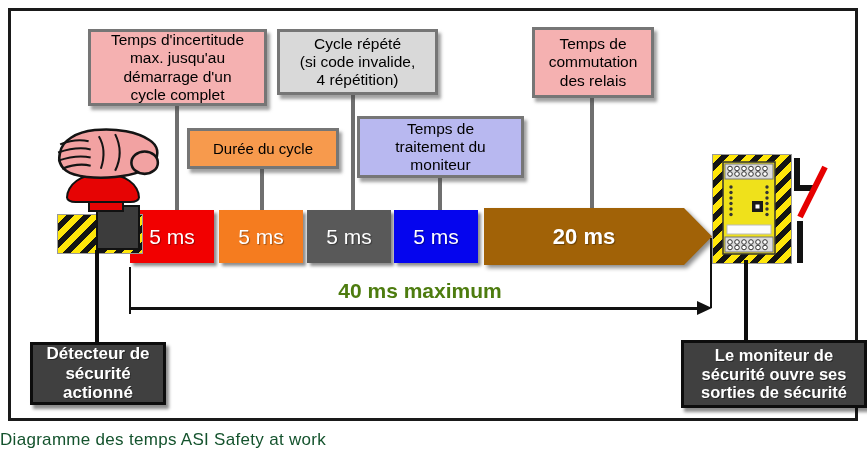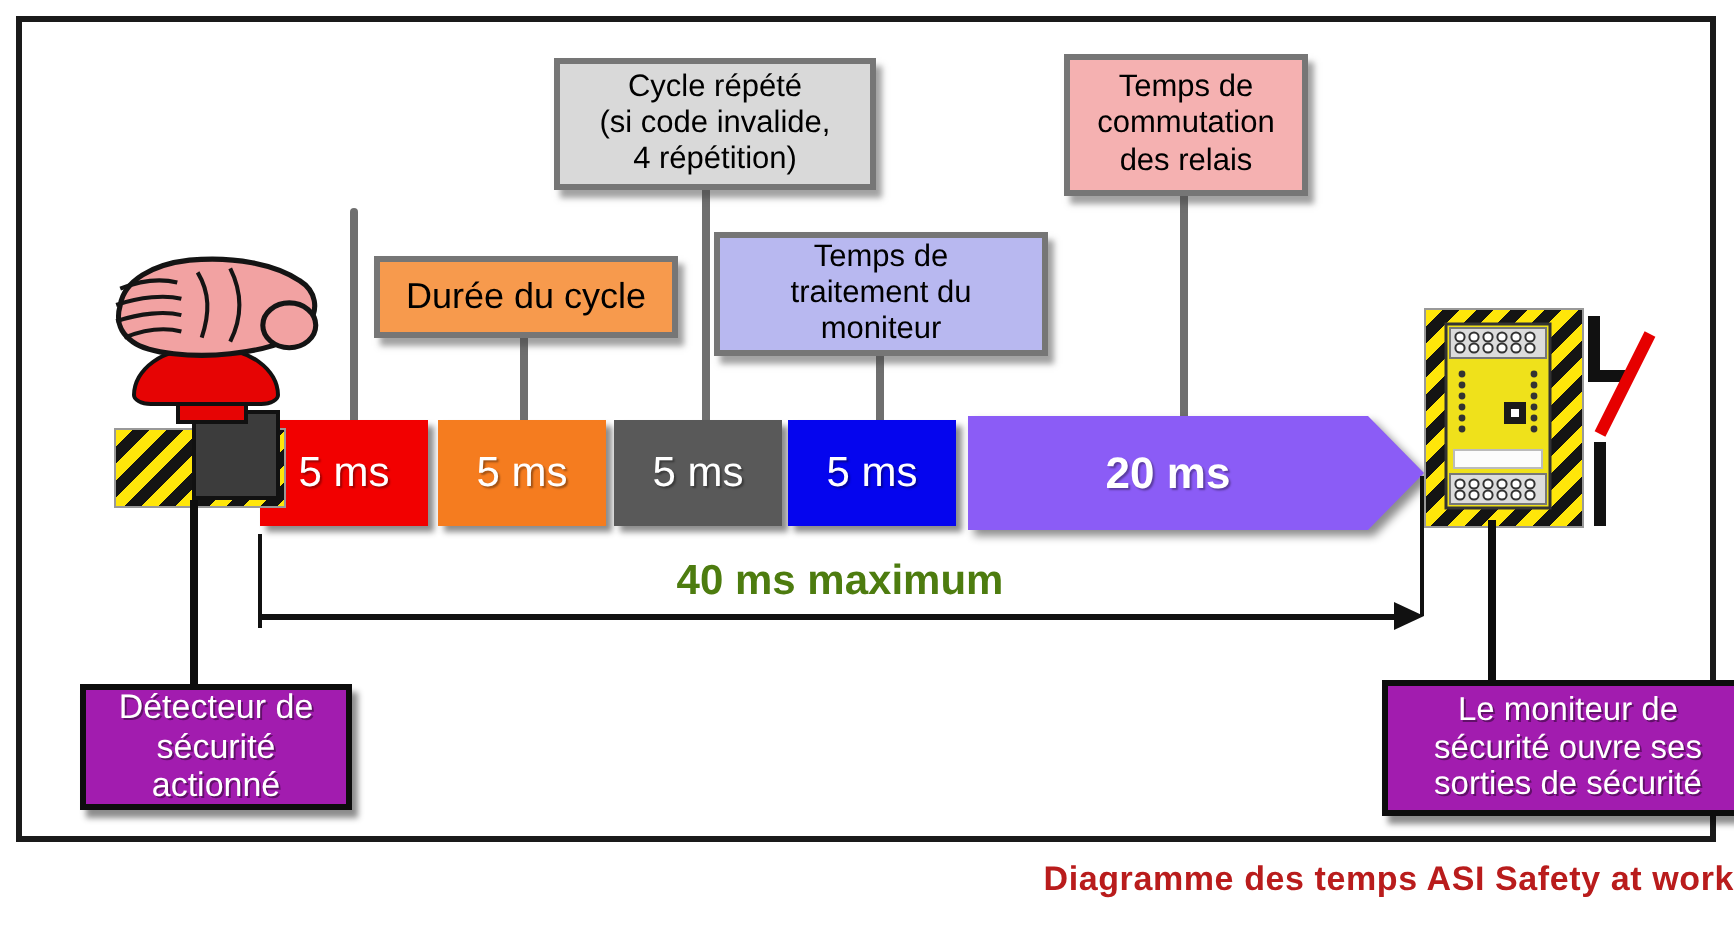--- a/index.html
+++ b/index.html
@@ -1,51 +1,51 @@
 <!DOCTYPE html>
 <html><head>
 <meta charset="utf-8">
 <style>
   html,body{margin:0;padding:0;background:#fff;}
   .stage{position:relative;width:867px;height:463px;background:#fff;overflow:hidden;
          font-family:"Liberation Sans", sans-serif;color:#000;}
   .frame{position:absolute;left:8px;top:8px;width:844px;height:407px;border:3px solid #1a1a1a;background:#fff;}
-  .caption{position:absolute;left:0;top:430px;width:867px;text-align:right;
-           font-size:17px;font-weight:700;letter-spacing:.3px;color:#b91c1c;}
+  .caption{position:absolute;left:0;top:430px;width:867px;text-align:left;
+           font-size:17px;font-weight:400;letter-spacing:.3px;color:#14532d;}
   
   .co{position:absolute;border:3px solid #767676;box-shadow:3px 4px 3px rgba(70,70,70,.5);
       display:flex;align-items:center;justify-content:center;text-align:center;
       white-space:pre-line;font-size:15.5px;line-height:1.17;box-sizing:border-box;}
   .co-pink{background:#F5B1B1;}
   .co-gray{background:#D9D9D9;}
   .co-orange{background:#F79A4D;}
   .co-lav{background:#B8B8F0;}
   #co1{left:88px;top:29px;width:179px;height:77px;}
   #co2{left:277px;top:29px;width:161px;height:66px;}
-  #co3{left:187px;top:128px;width:152px;height:41px;font-size:18px;}
+  #co3{left:187px;top:128px;width:152px;height:41px;font-size:15px;}
   #co4{left:357px;top:116px;width:167px;height:62px;}
   #co5{left:532px;top:27px;width:122px;height:71px;}
   
   .conn{position:absolute;width:4px;background:#6F6F6F;border-radius:2px;}
   #cn1{left:175px;top:104px;height:123px;}
   #cn2{left:260px;top:167px;height:62px;}
   #cn3{left:351px;top:93px;height:134px;}
   #cn4{left:438px;top:176px;height:53px;}
   #cn5{left:590px;top:96px;height:129px;}
   
   .seg{position:absolute;top:210px;height:53px;width:84px;display:flex;align-items:center;justify-content:center;
        color:#fff;font-weight:400;font-size:21px;box-shadow:3px 3px 3px rgba(0,0,0,.45);
        text-shadow:1px 1px 1px rgba(0,0,0,.35);}
   #seg1{left:130px;background:#F20000;}
   #seg2{left:219px;background:#F57C1F;}
   #seg3{left:307px;background:#595959;}
   #seg4{left:394px;background:#0505EE;}
   .seg-arrow{position:absolute;left:484px;top:208px;width:228px;height:57px;
        filter:drop-shadow(3px 3px 2px rgba(0,0,0,.45));}
-  .seg-arrow-shape{width:100%;height:100%;background:#8b5cf6;
+  .seg-arrow-shape{width:100%;height:100%;background:#a16207;
        clip-path:polygon(0 0,200px 0,100% 50%,200px 100%,0 100%);
        display:flex;align-items:center;justify-content:center;padding-right:28px;box-sizing:border-box;
        color:#fff;font-weight:700;font-size:22px;text-shadow:1px 1px 1px rgba(0,0,0,.35);}
   
   .dim-line{position:absolute;left:130px;top:307px;width:570px;height:3px;background:#111;}
   .dim-head{position:absolute;left:697px;top:301px;width:0;height:0;
             border-left:15px solid #111;border-top:7.5px solid transparent;border-bottom:7.5px solid transparent;}
   .dim-tick-l{position:absolute;left:129px;top:267px;width:2px;height:47px;background:#111;}
   .dim-tick-r{position:absolute;left:710px;top:238px;width:2px;height:70px;background:#111;}
   .dim-label{position:absolute;left:255px;top:279px;width:330px;text-align:center;
@@ -62,39 +62,43 @@
              border-radius:50% 50% 14% 14% / 90% 90% 20% 20%;}
   .hand-svg{position:absolute;left:53px;top:126px;width:112px;height:56px;}
   
   .module-svg{position:absolute;left:722px;top:161px;width:54px;height:94px;}
   .switch-svg{position:absolute;left:792px;top:155px;width:38px;height:110px;}
   
   .leader{position:absolute;width:4px;background:#0d0d0d;}
   #ld-left{left:95px;top:250px;height:94px;}
   #ld-right{left:744px;top:260px;height:84px;}
   
-  .redbox{position:absolute;background:#a21caf;border:3px solid #0d0d0d;box-shadow:3px 4px 3px rgba(0,0,0,.45);
+  .redbox{position:absolute;background:#404040;border:3px solid #0d0d0d;box-shadow:3px 4px 3px rgba(0,0,0,.45);
           display:flex;align-items:center;justify-content:center;text-align:center;white-space:pre-line;
-          color:#fff;font-weight:400;font-size:17px;line-height:1.15;box-sizing:border-box;
-          text-shadow:1px 1px 0 rgba(0,0,0,.4);margin-left:10px;}
+          color:#fff;font-weight:700;font-size:17px;line-height:1.15;box-sizing:border-box;
+          text-shadow:1px 1px 0 rgba(0,0,0,.4);}
   #rb-left{left:30px;top:342px;width:136px;height:63px;}
   #rb-right{left:681px;top:340px;width:186px;height:68px;font-size:16.5px;}
 </style>
 </head>
 <body>
 
 <div class="stage">
   <div class="frame"></div>
 
   <div class="conn" id="cn1"></div>
   <div class="conn" id="cn2"></div>
   <div class="conn" id="cn3"></div>
   <div class="conn" id="cn4"></div>
   <div class="conn" id="cn5"></div>
 
+  <div class="co co-pink" id="co1">Temps d'incertitude
+max. jusqu'au
+démarrage d'un
+cycle complet</div>
   <div class="co co-gray" id="co2">Cycle répété
 (si code invalide,
 4 répétition)</div>
   <div class="co co-orange" id="co3">Durée du cycle</div>
   <div class="co co-lav" id="co4">Temps de
 traitement du
 moniteur</div>
   <div class="co co-pink" id="co5">Temps de
 commutation
 des relais</div>

